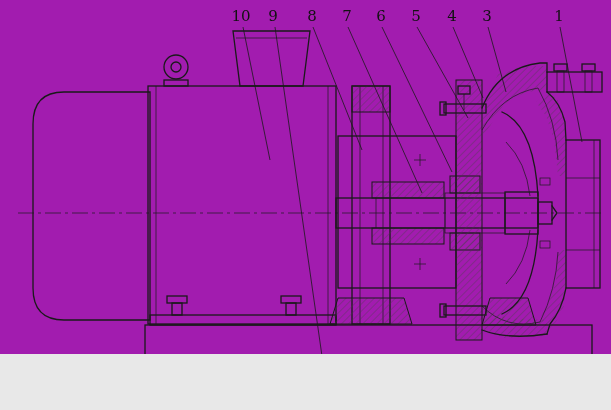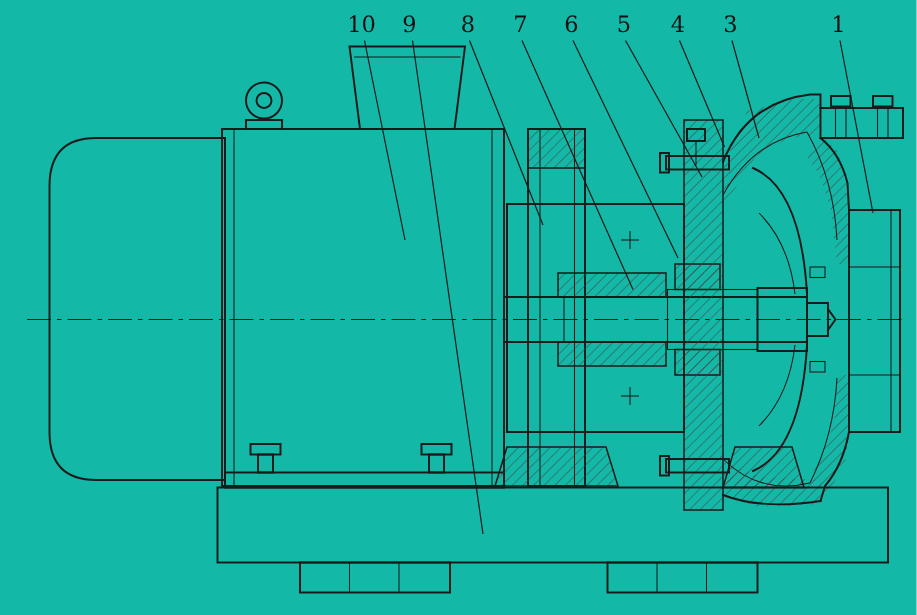--- a/index.html
+++ b/index.html
@@ -1,19 +1,19 @@
 <!DOCTYPE html>
 <html><head>
 <meta charset="utf-8">
 <style>
   html,body{margin:0;padding:0;background:#e8e8e8;}
   .canvas{
     position:relative;
-    width:611px;height:410px;
-    background:#14b8a6;
+    width:611px;height:354px;
+    background:#a21caf;
     overflow:hidden;
     font-family:"DejaVu Serif", serif;
   }
   svg{display:block;}
   .ln{fill:none;stroke:#1a1a1a;stroke-width:1.3;stroke-linecap:square;}
   .thin{fill:none;stroke:#1a1a1a;stroke-width:0.7;}
   .leader{fill:none;stroke:#1a1a1a;stroke-width:0.8;}
   .cl{fill:none;stroke:#1a1a1a;stroke-width:0.7;stroke-dasharray:16 4 3 4;}
   .hatchfill{fill:url(#hatch);stroke:none;}
   .hatchbox{fill:url(#hatch);stroke:#1a1a1a;stroke-width:1;}

